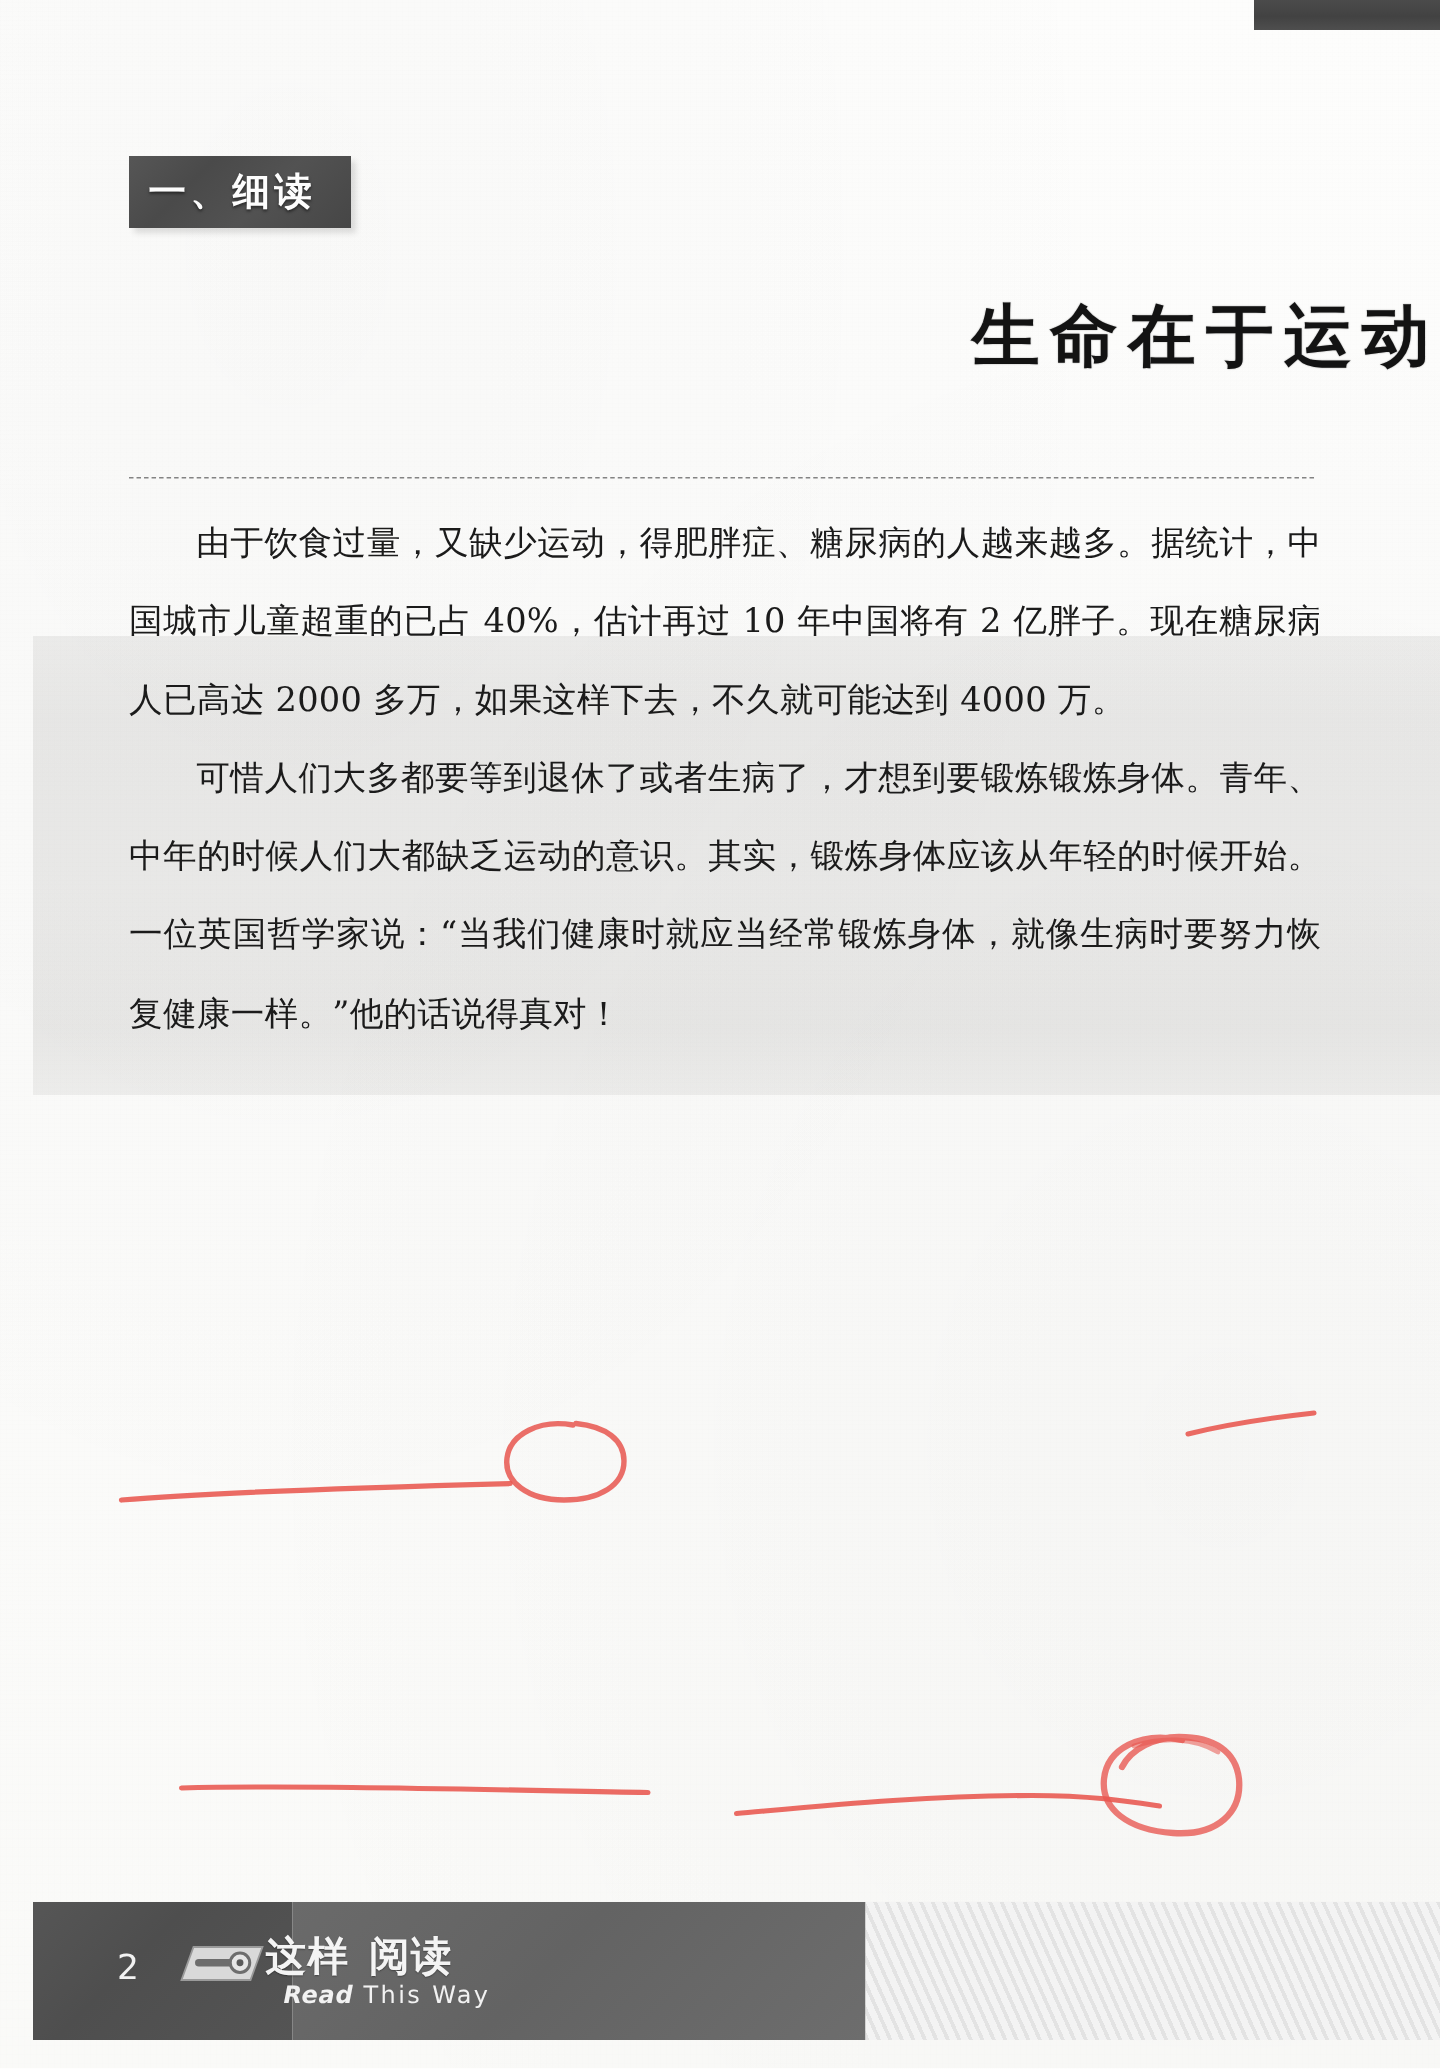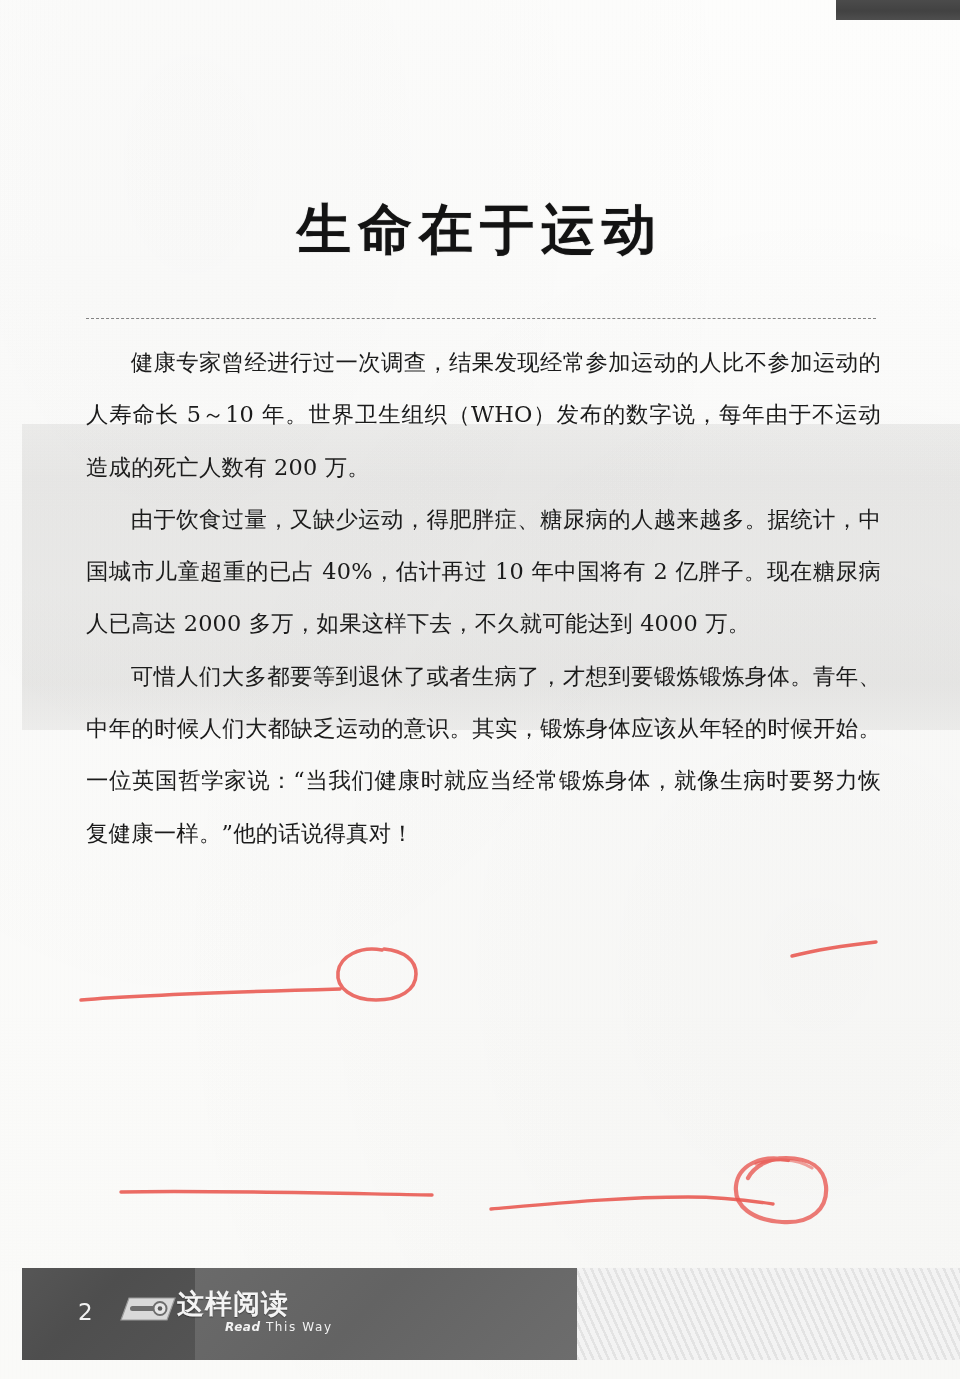--- a/index.html
+++ b/index.html
@@ -66,22 +66,22 @@
     text-shadow: 0 1px 2px rgba(0,0,0,.5);
     white-space: nowrap;
   }
 
   
   #article-title {
     position: absolute;
     left: 0;
     top: 194px;
     width: 960px;
-    text-align: center;
-    font-size: 54px;
+    text-align: right;
+    font-size: 45px;
     font-weight: 700;
     letter-spacing: 7px;
     color: #131313;
     font-family: "DejaVu Serif", "Liberation Serif", serif;
     text-shadow: 0 0 1px rgba(0,0,0,.45);
   }
 
   
   #divider {
     position: absolute;
@@ -199,56 +199,57 @@
     left: 60px;
     top: 0px;
     font-size: 27px;
     font-weight: 700;
     color: #f4f4f4;
     letter-spacing: 1px;
     font-family: "DejaVu Sans", "Liberation Sans", sans-serif;
     text-shadow: 0 1px 1px rgba(0,0,0,.35);
     white-space: nowrap;
   }
-  #brand-cn .seg2 { margin-left: 0; }
+  #brand-cn .seg2 { margin-left: 13px; }
   #brand-en {
     position: absolute;
     left: 72px;
     top: 34px;
-    font-size: 12px;
+    font-size: 16px;
     color: #f2f2f2;
     letter-spacing: 1.6px;
     font-family: "DejaVu Sans", "Liberation Sans", sans-serif;
     white-space: nowrap;
-    margin-left: 36px;
   }
   #brand-en .bold {
     font-weight: 700;
     font-style: italic;
     letter-spacing: .5px;
   }
 </style>
 </head>
 <body>
 
 <div id="page">
 
   <div id="grain"></div>
 
   <div id="top-bar"></div>
 
+  <div id="section-label">
+    <span class="txt">一、细读</span>
+  </div>
 
   <div id="article-title">生命在于运动</div>
 
   <div id="divider"></div>
 
   <div id="scan-band"></div>
 
   <div id="body-text">
-    <p>健康专家曾经进行过一次调查，结果发现经常参加运动的人比不参加运动的人寿命长 5～10 年。世界卫生组织（WHO）发布的数字说，每年由于不运动造成的死亡人数有 200 万。</p>
     <p>由于饮食过量，又缺少运动，得肥胖症、糖尿病的人越来越多。据统计，中国城市儿童超重的已占 40%，估计再过 10 年中国将有 2 亿胖子。现在糖尿病人已高达 2000 多万，如果这样下去，不久就可能达到 4000 万。</p>
     <p>可惜人们大多都要等到退休了或者生病了，才想到要锻炼锻炼身体。青年、中年的时候人们大都缺乏运动的意识。其实，锻炼身体应该从年轻的时候开始。一位英国哲学家说：“当我们健康时就应当经常锻炼身体，就像生病时要努力恢复健康一样。”他的话说得真对！</p>
 
   </div>
 
   <div class="annot" style="left:790px; top:940px; width:110px; height:22px;">
     <svg width="110" height="22" viewBox="0 0 110 22">
       <path d="M2,16 C22,11 50,6 86,2" fill="none" stroke="#e8564f" stroke-width="3.4" stroke-linecap="round" opacity=".88"></path>
     </svg>
   </div>

